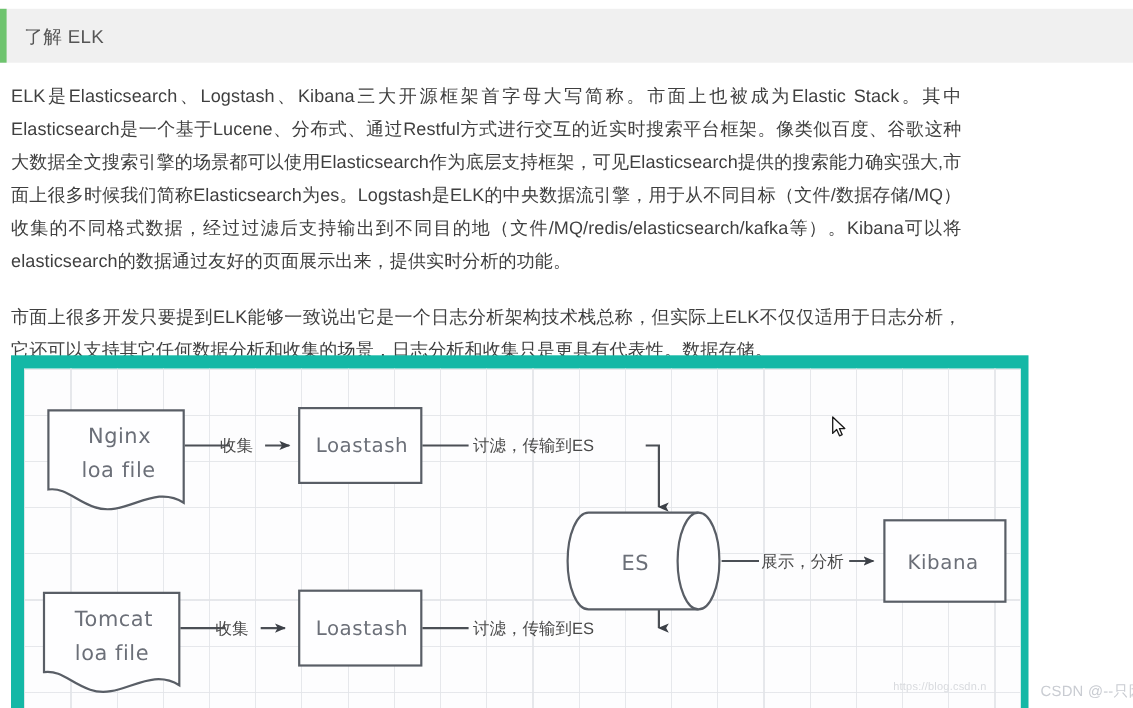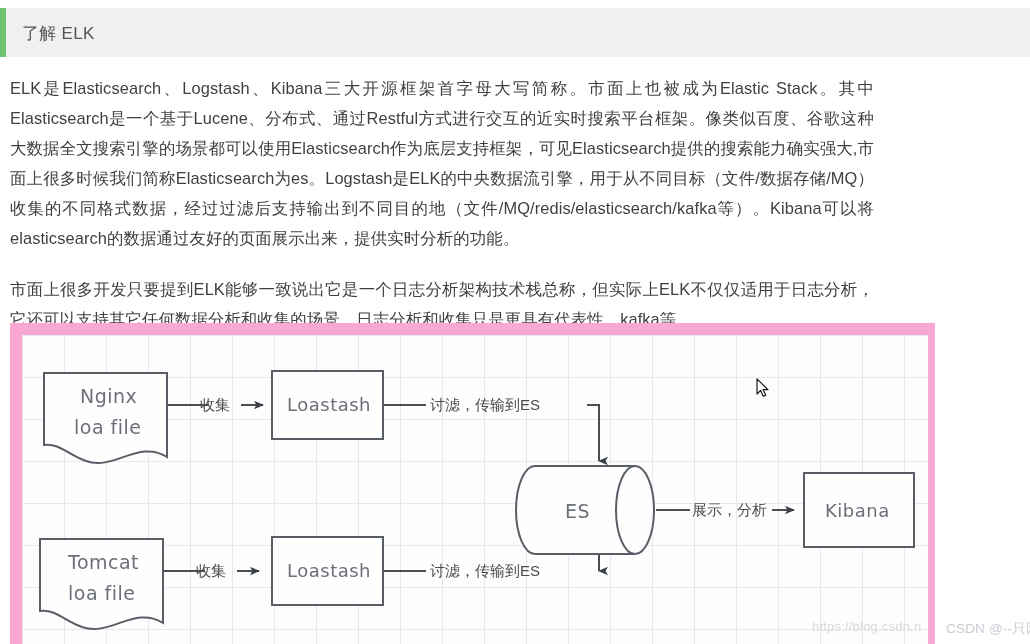--- a/index.html
+++ b/index.html
@@ -62,21 +62,21 @@
   #para-1 { margin-top: 16px; }
   #para-2 { margin-top: 21px; }
 
   
   #diagram-figure {
     position: absolute;
     left: 10px;
     top: 323px;
     width: 925px;
     height: 321px;
-    background: #f9a8d4;
+    background: #14b8a6;
     overflow: hidden;
   }
   #diagram-canvas {
     position: absolute;
     left: 12px;
     top: 12px;
     width: 906px;
     height: 309px;
     background:
       repeating-linear-gradient(
@@ -137,21 +137,21 @@
     width: 14px;
     height: 20px;
     pointer-events: none;
   }
 
   
   #watermark-url {
     position: absolute;
     left: 812px;
     top: 619px;
-    font-size: 13px;
+    font-size: 10px;
     color: #d8dade;
     white-space: nowrap;
     letter-spacing: 0.2px;
   }
   #watermark-brand {
     position: absolute;
     left: 900px;
     top: 620px;
     font-size: 13.5px;
     color: #c9ccd2;
@@ -163,21 +163,21 @@
 </head>
 <body>
 
 <div id="header-banner">
   <div id="header-accent"></div>
   <div id="header-title">了解 ELK</div>
 </div>
 
 <div id="article">
   <p class="para" id="para-1">ELK是Elasticsearch、Logstash、Kibana三大开源框架首字母大写简称。市面上也被成为Elastic Stack。其中Elasticsearch是一个基于Lucene、分布式、通过Restful方式进行交互的近实时搜索平台框架。像类似百度、谷歌这种大数据全文搜索引擎的场景都可以使用Elasticsearch作为底层支持框架，可见Elasticsearch提供的搜索能力确实强大,市面上很多时候我们简称Elasticsearch为es。Logstash是ELK的中央数据流引擎，用于从不同目标（文件/数据存储/MQ）收集的不同格式数据，经过过滤后支持输出到不同目的地（文件/MQ/redis/elasticsearch/kafka等）。Kibana可以将elasticsearch的数据通过友好的页面展示出来，提供实时分析的功能。</p>
-  <p class="para" id="para-2">市面上很多开发只要提到ELK能够一致说出它是一个日志分析架构技术栈总称，但实际上ELK不仅仅适用于日志分析，它还可以支持其它任何数据分析和收集的场景，日志分析和收集只是更具有代表性。kafka等。</p>
+  <p class="para" id="para-2">市面上很多开发只要提到ELK能够一致说出它是一个日志分析架构技术栈总称，但实际上ELK不仅仅适用于日志分析，它还可以支持其它任何数据分析和收集的场景，日志分析和收集只是更具有代表性。数据存储。</p>
 </div>
 
 <div id="diagram-figure">
   <div id="diagram-canvas">
     <svg id="diagram-svg" width="906" height="309" viewBox="0 0 906 309">
 
       <defs>
         <marker id="arrow-r" markerWidth="11" markerHeight="11" refX="9" refY="4.2" orient="auto" markerUnits="userSpaceOnUse">
           <path d="M0,0 L10,4.2 L0,8.4 L2.4,4.2 Z" fill="#3c4047"></path>
         </marker>

